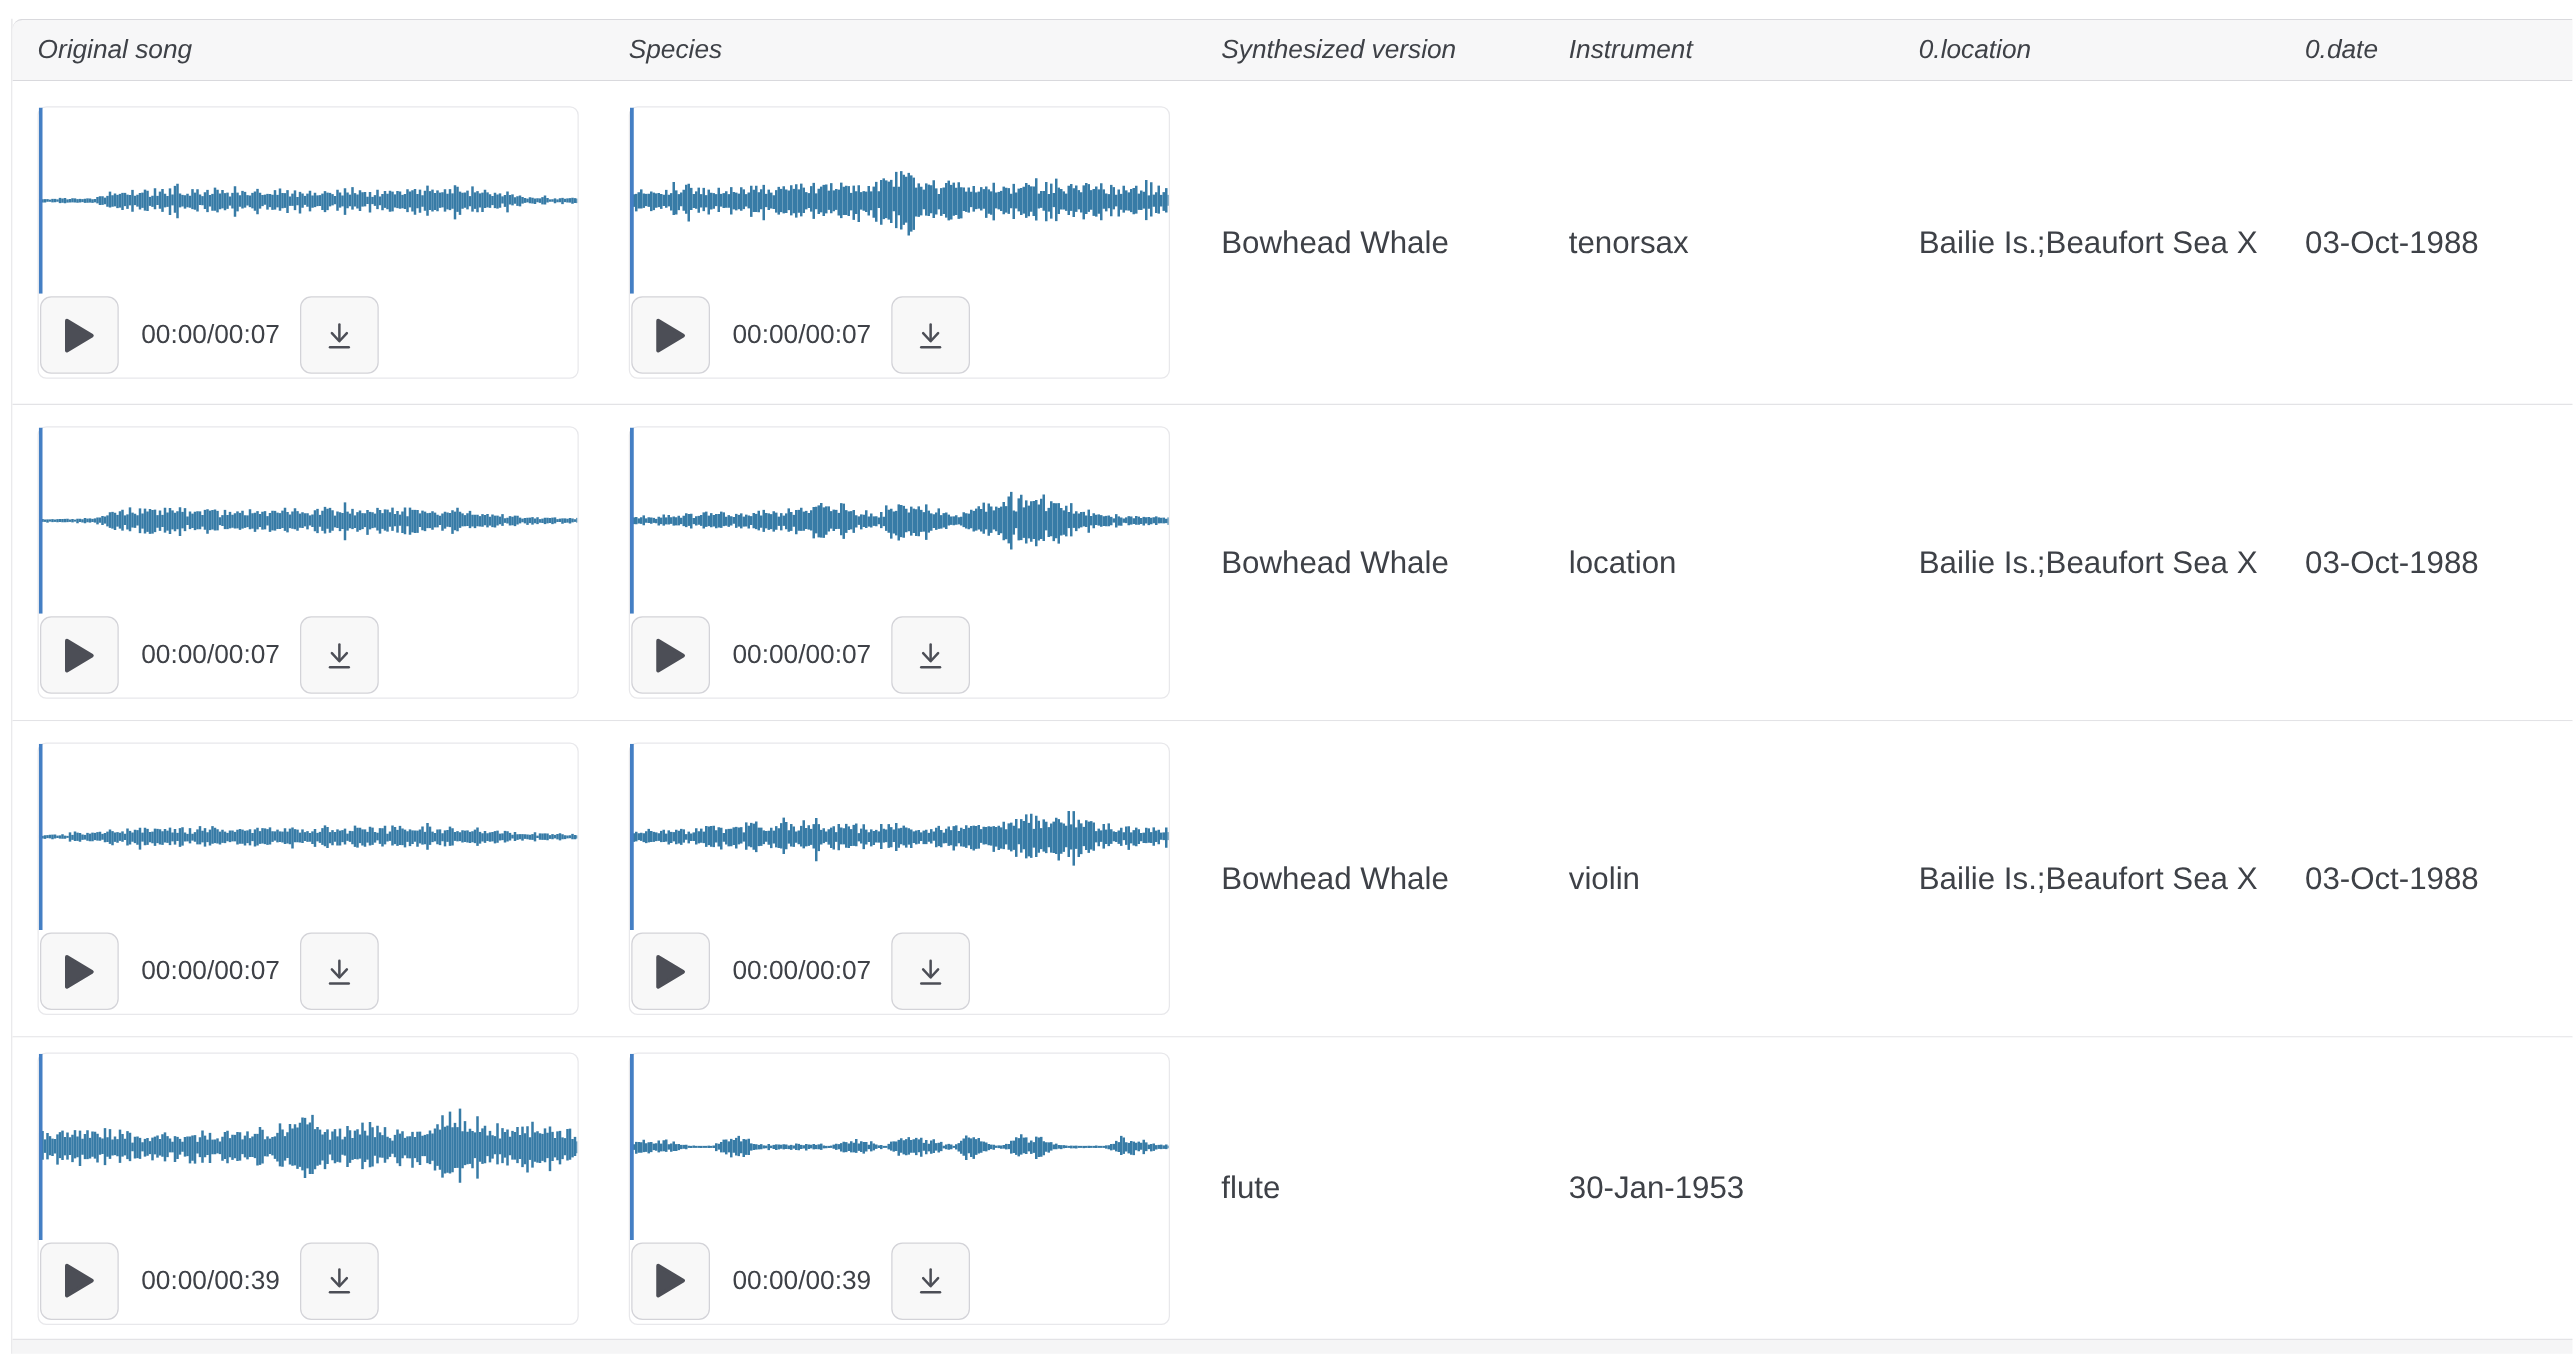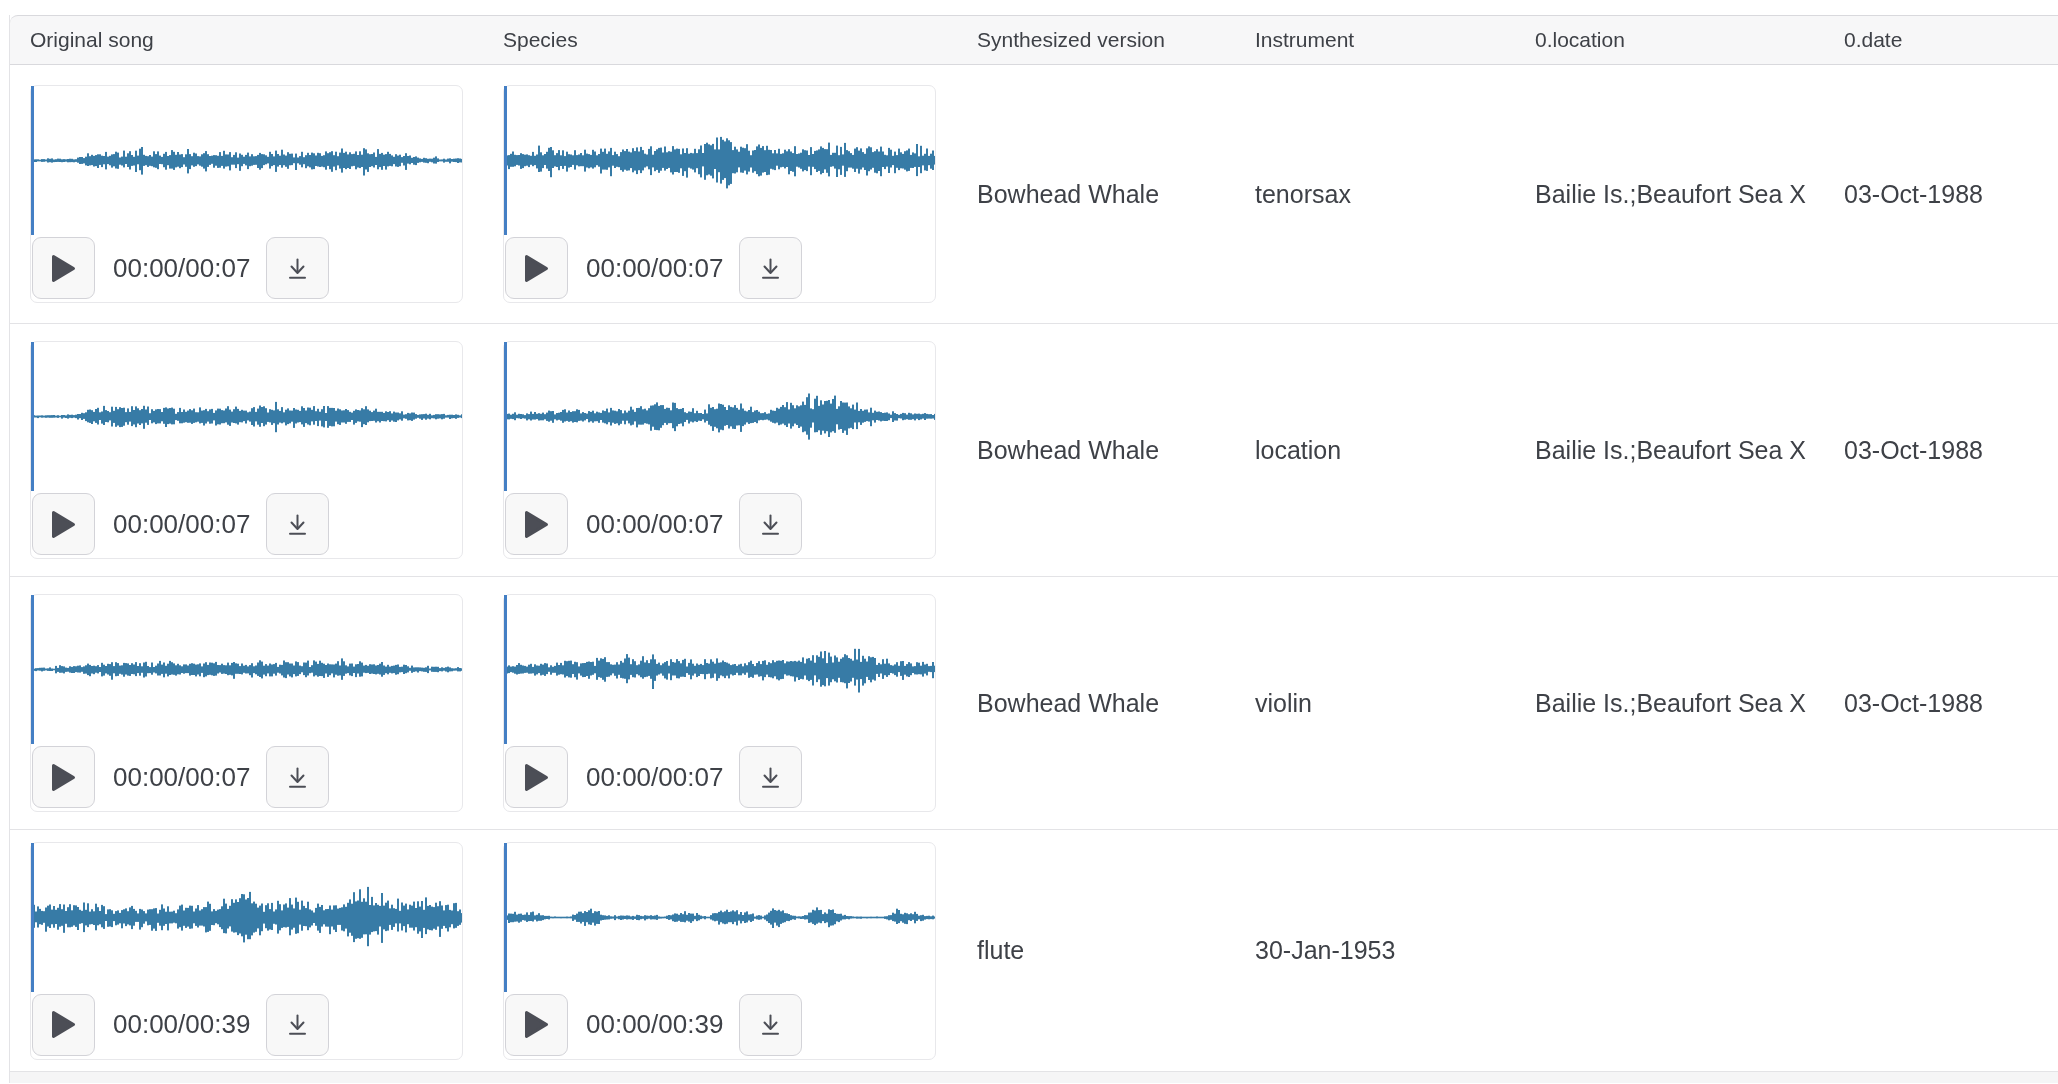--- a/index.html
+++ b/index.html
@@ -21,21 +21,21 @@
     border-top:1px solid var(--header-border);
     border-bottom:1px solid var(--header-border);
     border-top-left-radius:8px;
     height:50px;
     box-sizing:border-box;
   }
   .th{
     display:flex;align-items:center;
     padding-left:20px;
     font-size:21px;color:var(--text);
-    white-space:nowrap;overflow:hidden;
+    white-space:nowrap;overflow:hidden;font-style:italic;
   }
   .row{
     border-bottom:1px solid var(--border);
     box-sizing:border-box;
     background:#fff;
   }
   .row.h0{height:259px}
   .row.h1{height:253px}
   .row.h2{height:253px}
   .row.h3{height:242px}
@@ -67,21 +67,21 @@
   }
   .btn{
     width:63px;height:62px;flex:none;
     background:var(--btn-bg);
     border:1px solid var(--btn-border);
     border-radius:9px;
     display:flex;align-items:center;justify-content:center;
     padding:0;cursor:pointer;
   }
   .time{
-    font-size:26px;color:var(--text);
+    font-size:21px;color:var(--text);
     margin:0 16px 0 18px;white-space:nowrap;
   }
   .strip{height:11px;background:var(--strip);}
 </style>
 </head>
 <body>
 
 <div class="table-wrap">
   <div class="grid thead">
     <div class="th">Original song</div>

